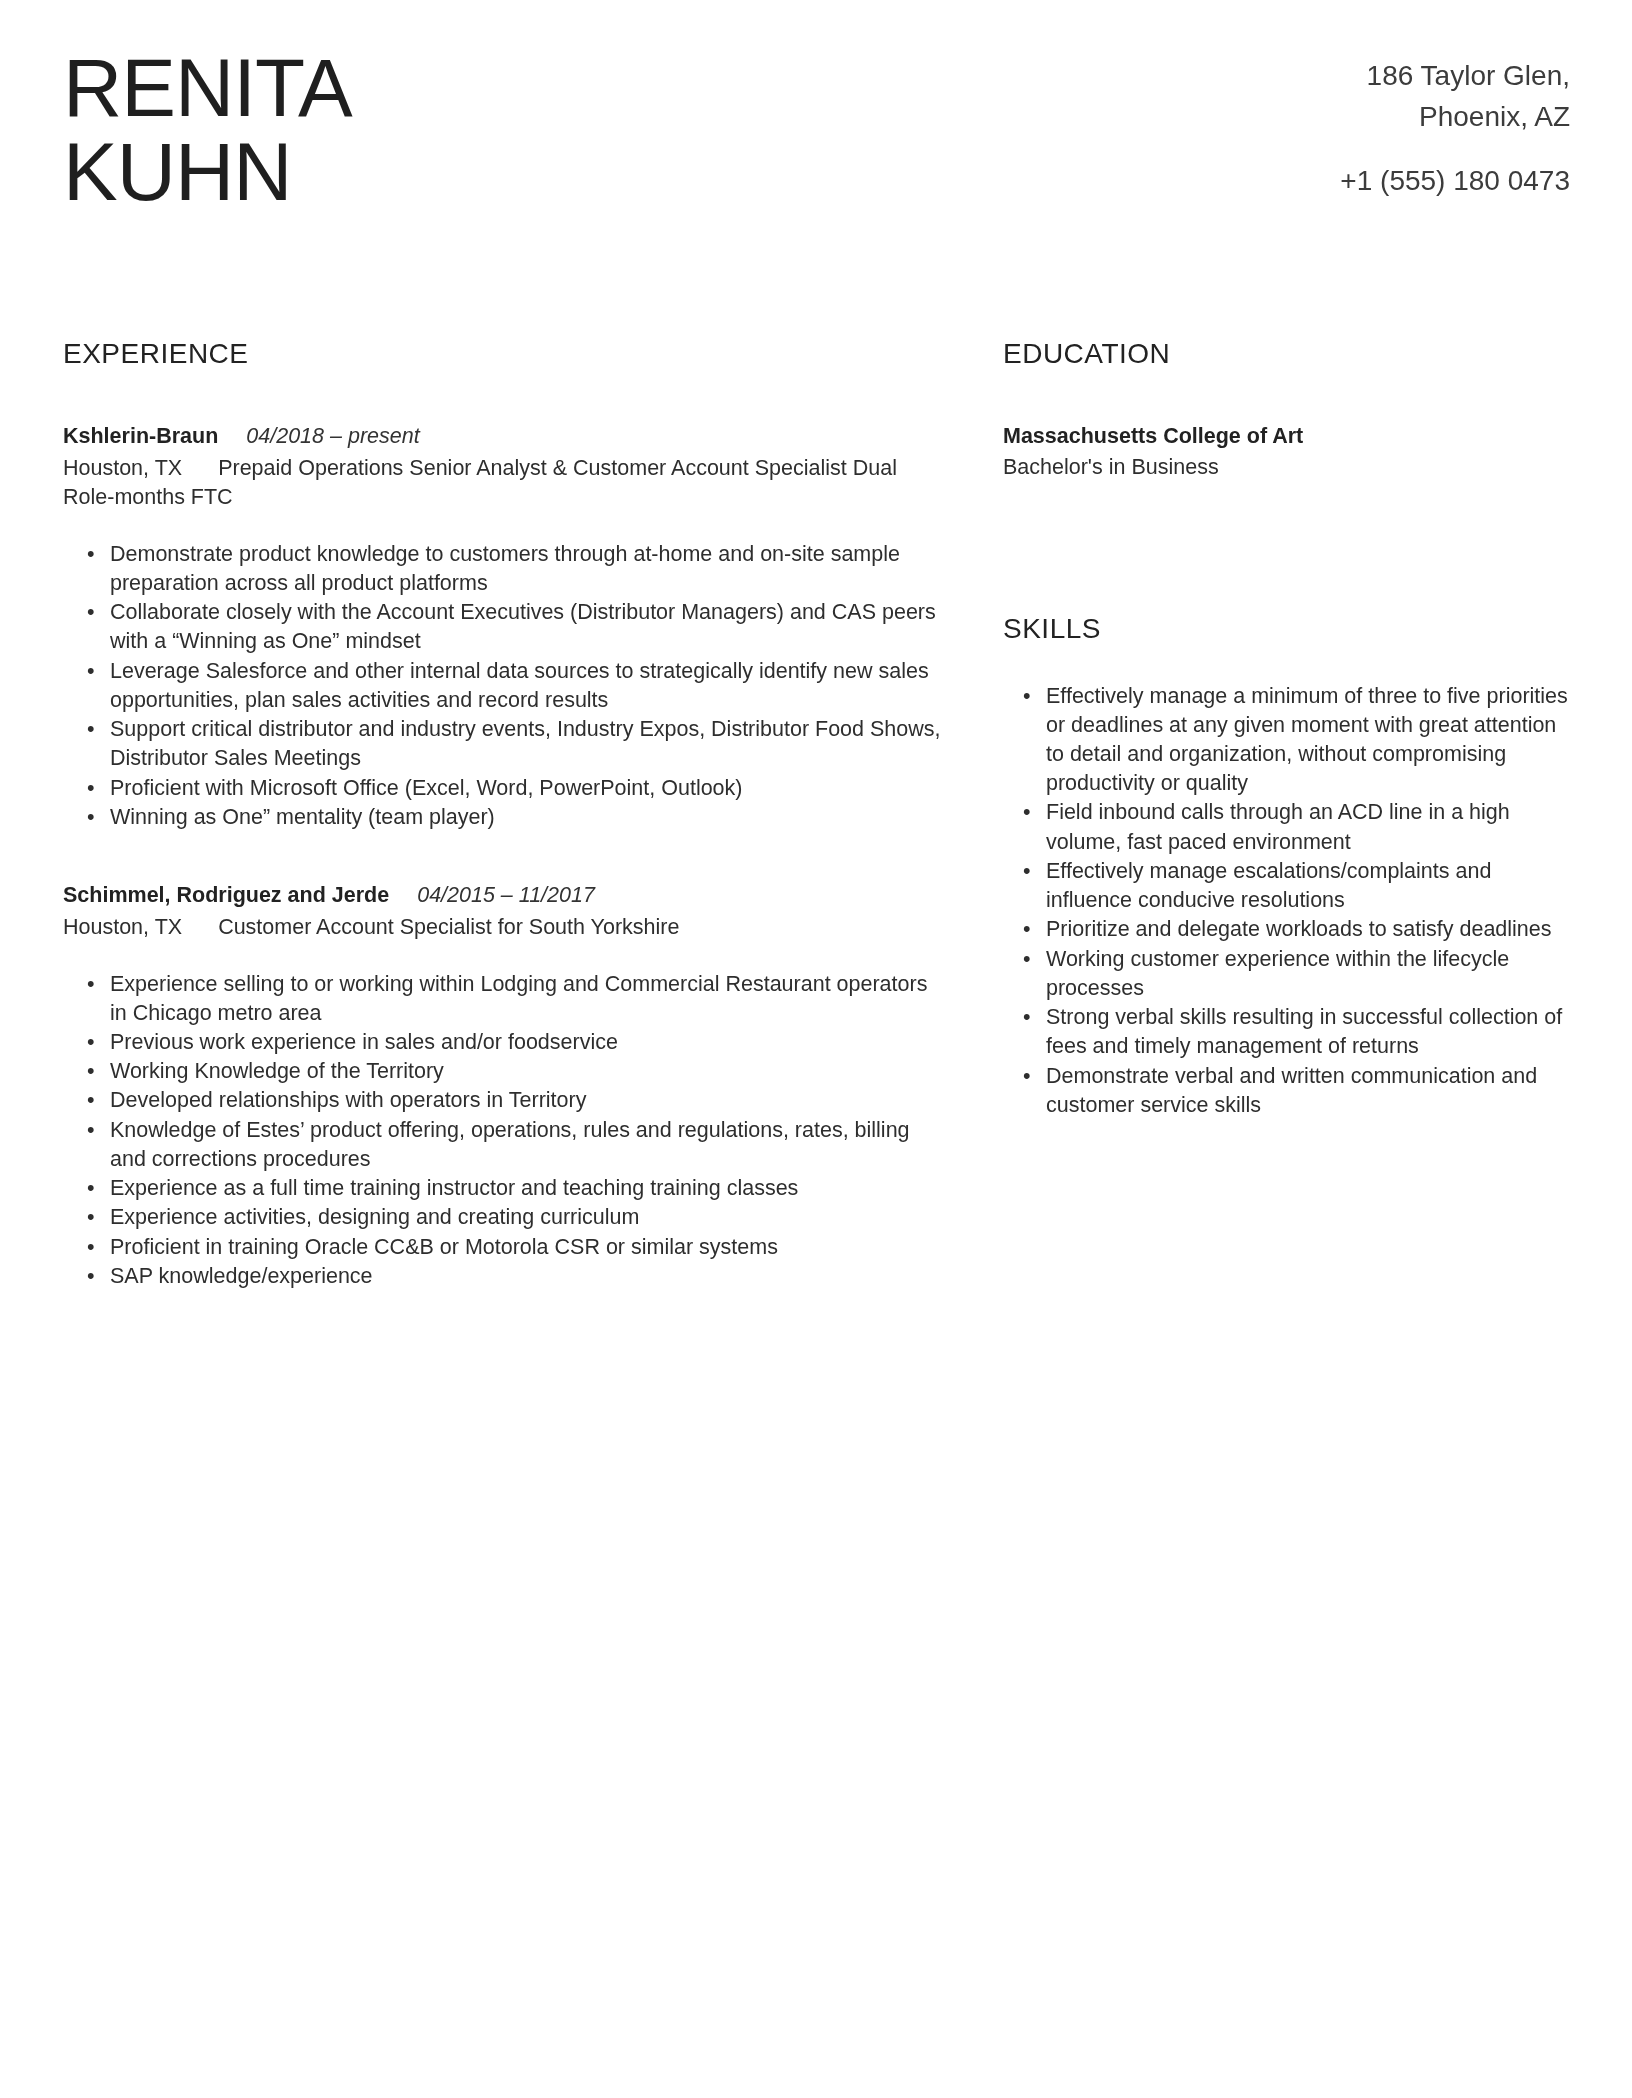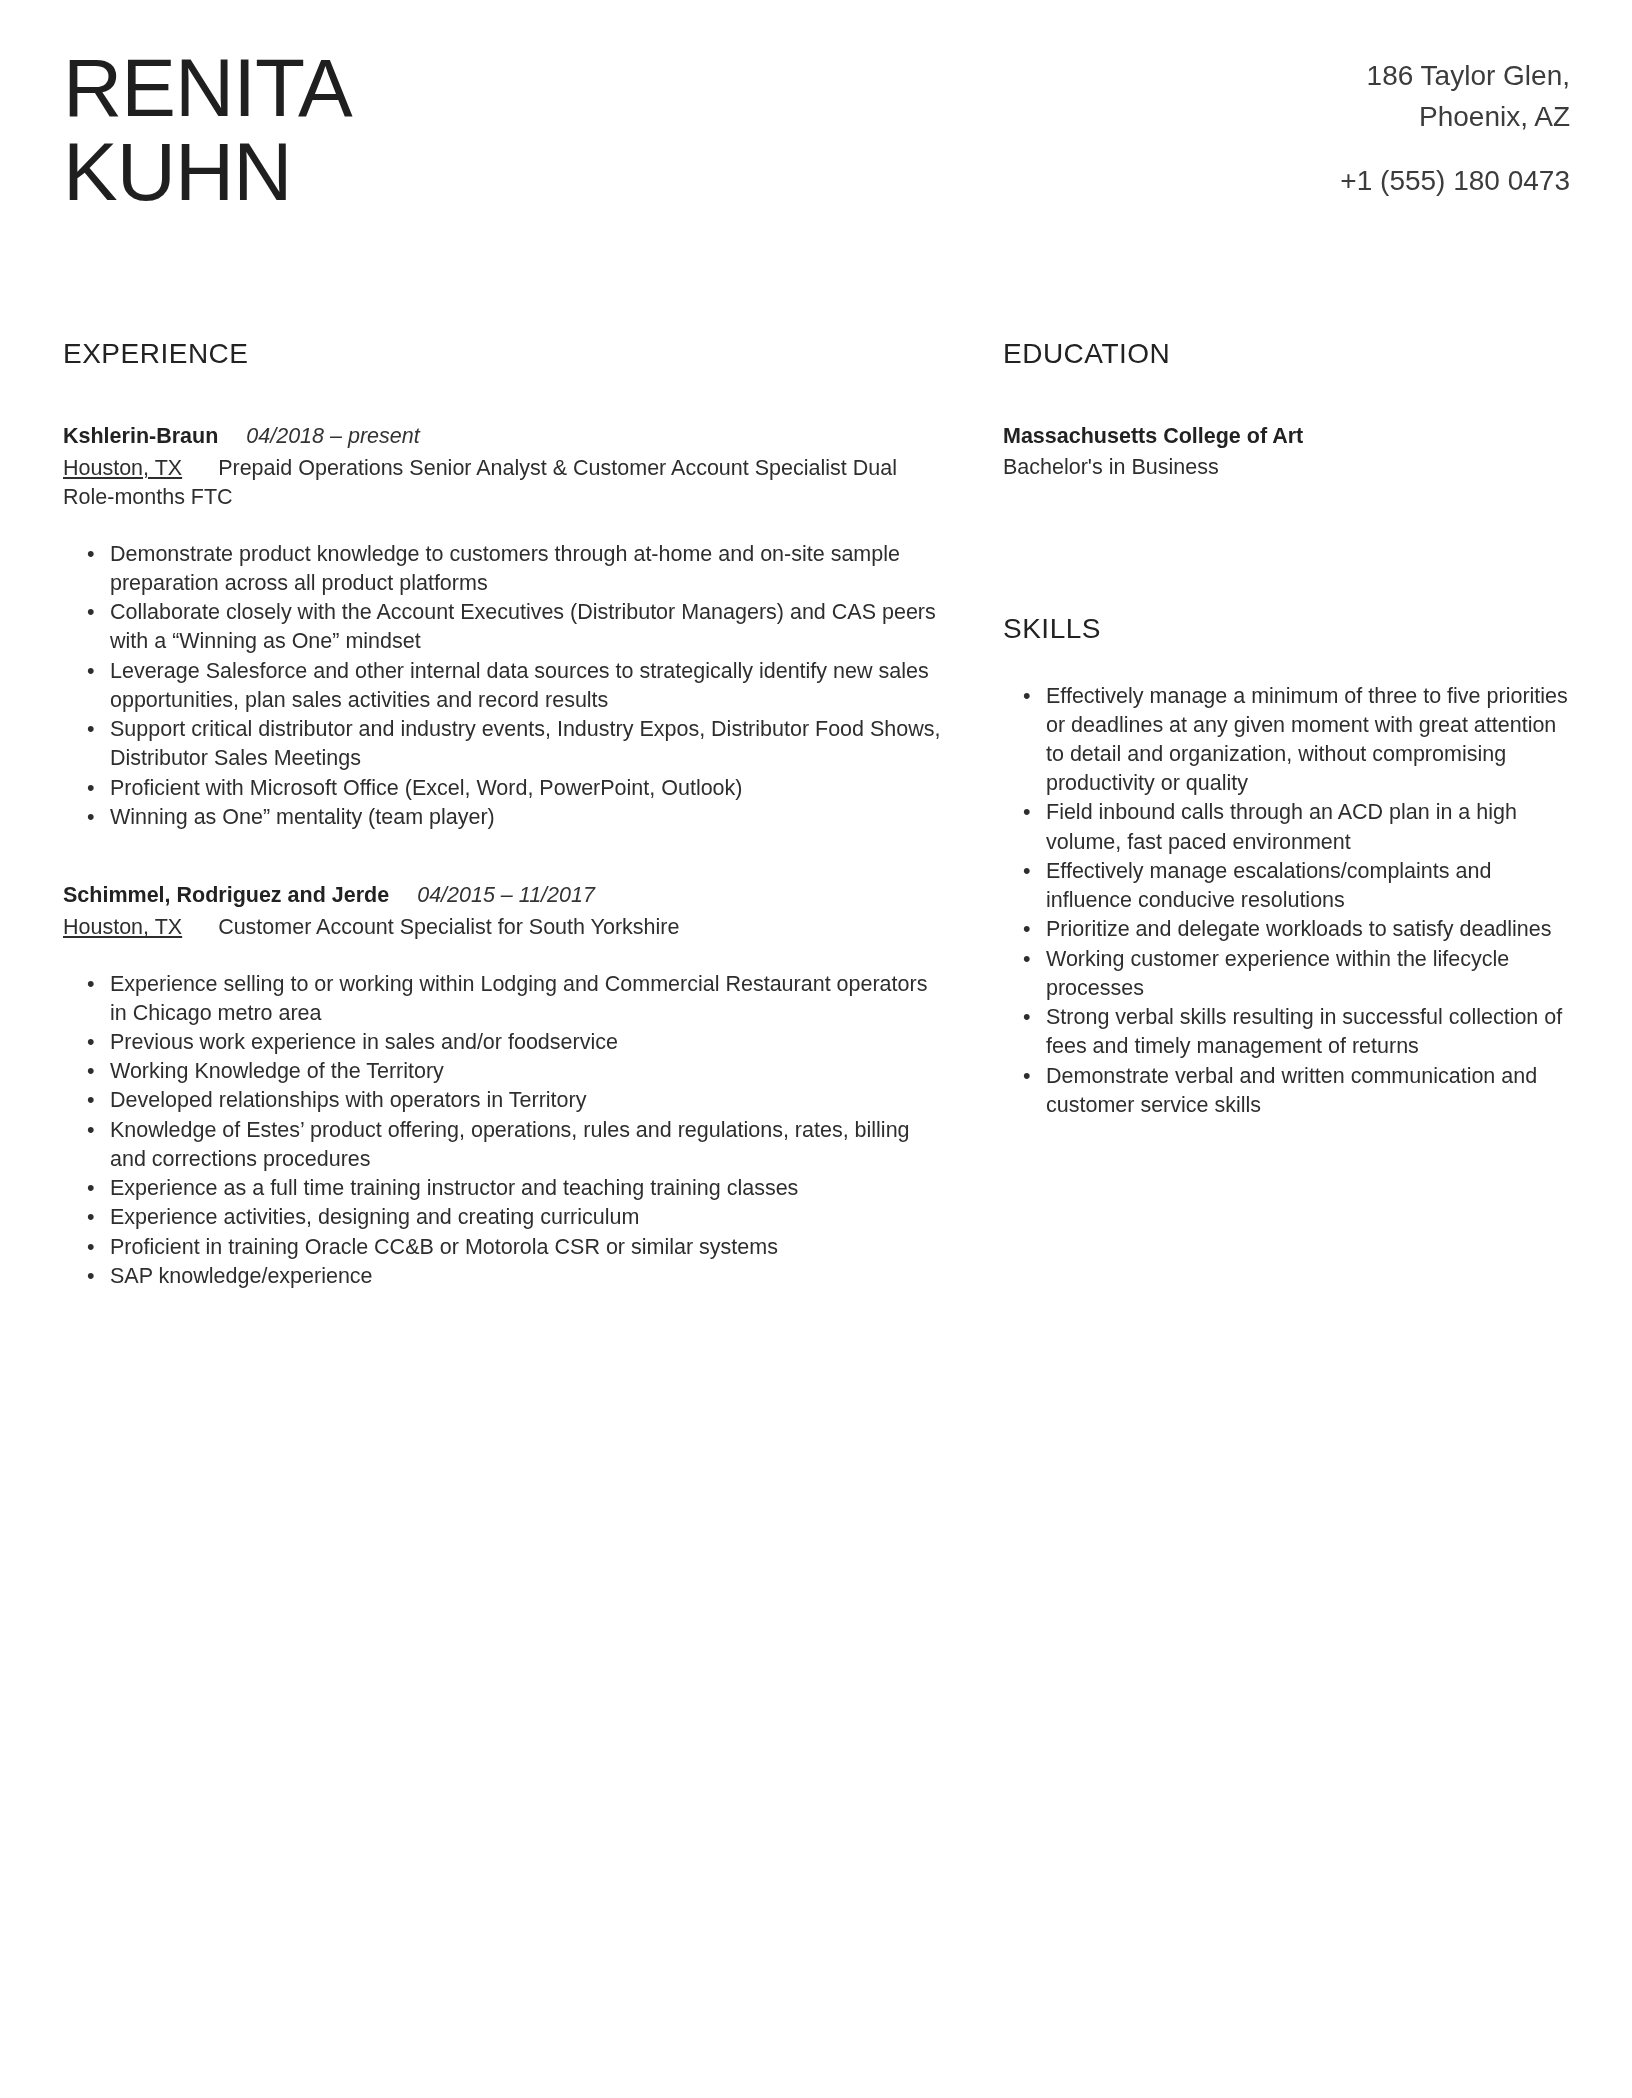--- a/index.html
+++ b/index.html
@@ -44,21 +44,21 @@
     letter-spacing: 0.5px;
     color: #222222;
   }
 
   
   .job { margin-top: 49px; }
   .job-head { font-size: 21.5px; }
   .company { font-weight: 700; color: #222222; }
   .dates { font-style: italic; margin-left: 28px; color: #333333; }
   .job-sub { margin-top: 3px; }
-  .loc { margin-right: 36px; text-decoration: underline; }
+  .loc { margin-right: 36px; }
 
   ul.bullets { list-style: none; margin-top: 27px; }
   ul.bullets li { position: relative; padding-left: 47px; }
   ul.bullets li::before {
     content: "\2022";
     position: absolute;
     left: 24px;
     top: 0;
   }
 
@@ -135,21 +135,21 @@
       <div class="section-title">EDUCATION</div>
       <div class="edu-block">
         <div class="school">Massachusetts College of Art</div>
         <div class="degree">Bachelor's in Business</div>
       </div>
 
       <div class="skills-section">
         <div class="section-title">SKILLS</div>
         <ul class="bullets">
           <li>Effectively manage a minimum of three to five priorities or deadlines at any given moment with great attention to detail and organization, without compromising productivity or quality</li>
-          <li>Field inbound calls through an ACD plan in a high volume, fast paced environment</li>
+          <li>Field inbound calls through an ACD line in a high volume, fast paced environment</li>
           <li>Effectively manage escalations/complaints and influence conducive resolutions</li>
           <li>Prioritize and delegate workloads to satisfy deadlines</li>
           <li>Working customer experience within the lifecycle processes</li>
           <li>Strong verbal skills resulting in successful collection of fees and timely management of returns</li>
           <li>Demonstrate verbal and written communication and customer service skills</li>
         </ul>
       </div>
     </div>
 
   </div>

